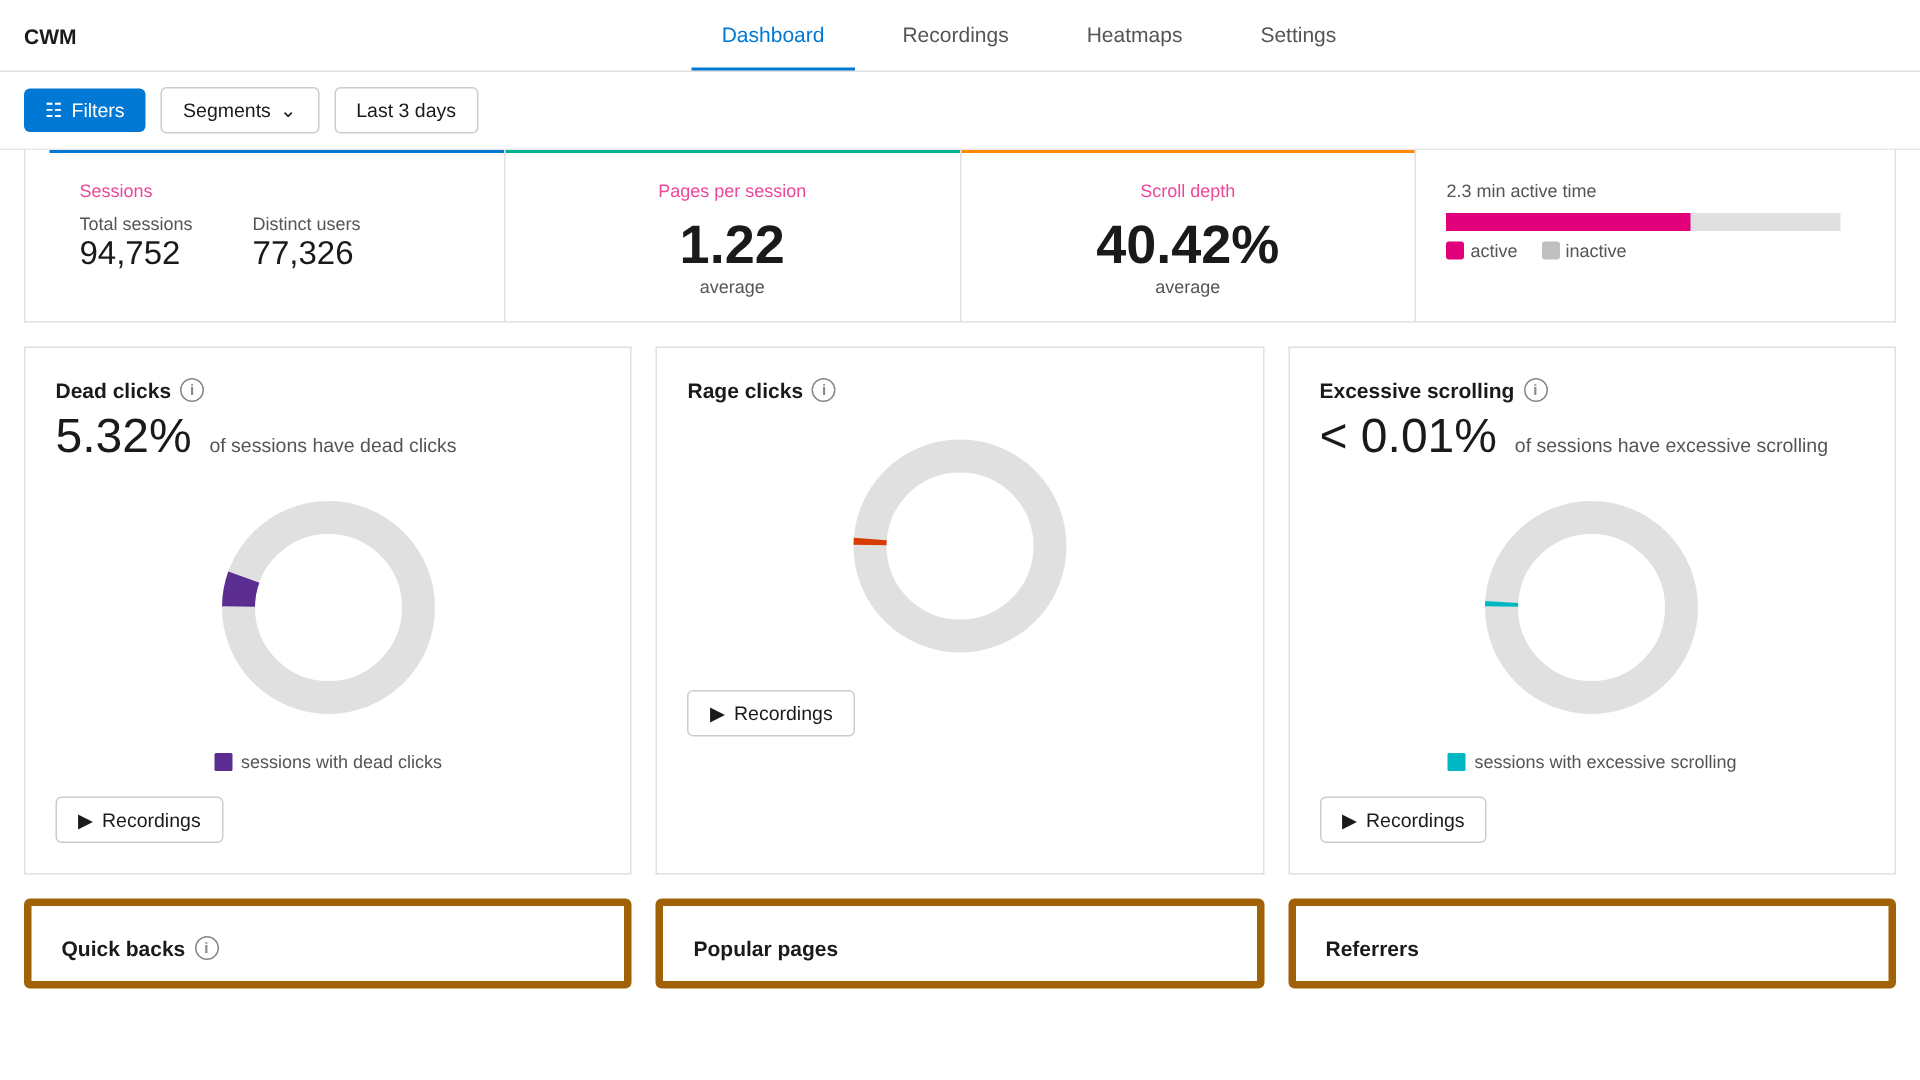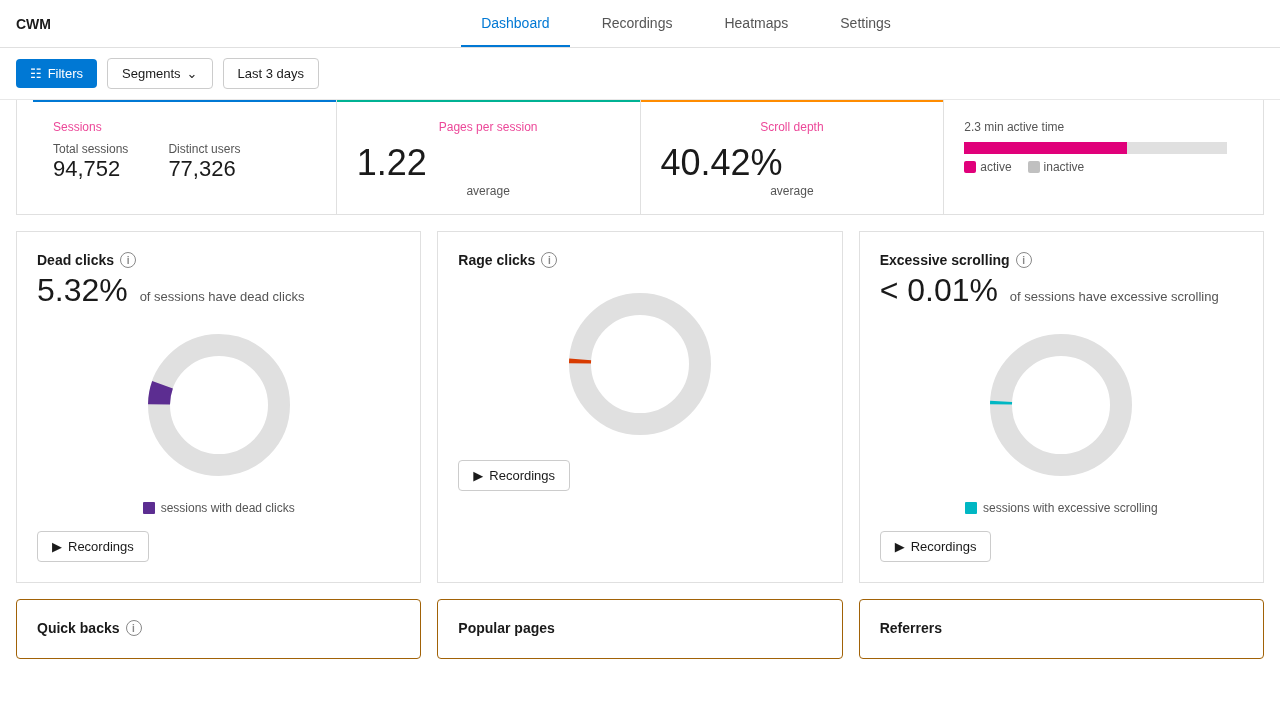--- a/index.html
+++ b/index.html
@@ -59,21 +59,21 @@
     }
     .stat-underline.blue { background: #0078d4; }
 
     .stat-values {
       display: flex; gap: 40px;
     }
     .stat-item { }
     .stat-item-label { font-size: 12px; color: #555; }
     .stat-item-value { font-size: 22px; font-weight: 300; color: #1a1a1a; }
 
-    .stat-big { font-size: 36px; font-weight: 400; }
+    .stat-big { font-size: 36px; font-weight: 700; text-align: center; }
     .stat-avg { font-size: 12px; color: #555; text-align: center; }
     .progress-bar-container { display: flex; align-items: center; gap: 8px; margin-bottom: 6px; }
     .progress-bar { height: 12px; background: #e0e0e0; flex: 1; border-radius: 0; overflow: hidden; }
     .progress-fill { height: 100%; background: #e0007a; width: 62%; }
     .legend-row { display: flex; gap: 16px; margin-top: 4px; }
     .legend-item { display: flex; align-items: center; gap: 4px; font-size: 12px; color: #555; }
     .legend-dot { width: 12px; height: 12px; border-radius: 2px; }
 
     
     .main-content {
@@ -117,21 +117,21 @@
       border: 1px solid #ccc; border-radius: 4px; padding: 7px 14px;
       font-size: 13px; cursor: pointer; background: #fff; color: #1a1a1a;
     }
 
     
     .bottom-section {
       display: flex; gap: 16px; padding: 16px;
       margin-top: 0;
     }
     .bottom-card {
-      flex: 1; border: 1px solid #a16207; border-radius: 4px; padding: 20px;
+      flex: 1; border: 5px solid #a16207; border-radius: 4px; padding: 20px;
       height: 60px;
     }
     .bottom-card-title {
       font-size: 14px; font-weight: 600; display: flex; align-items: center; gap: 6px;
     }
 
     
     .donut-svg { width: 160px; height: 160px; }
   </style>
 </head>

